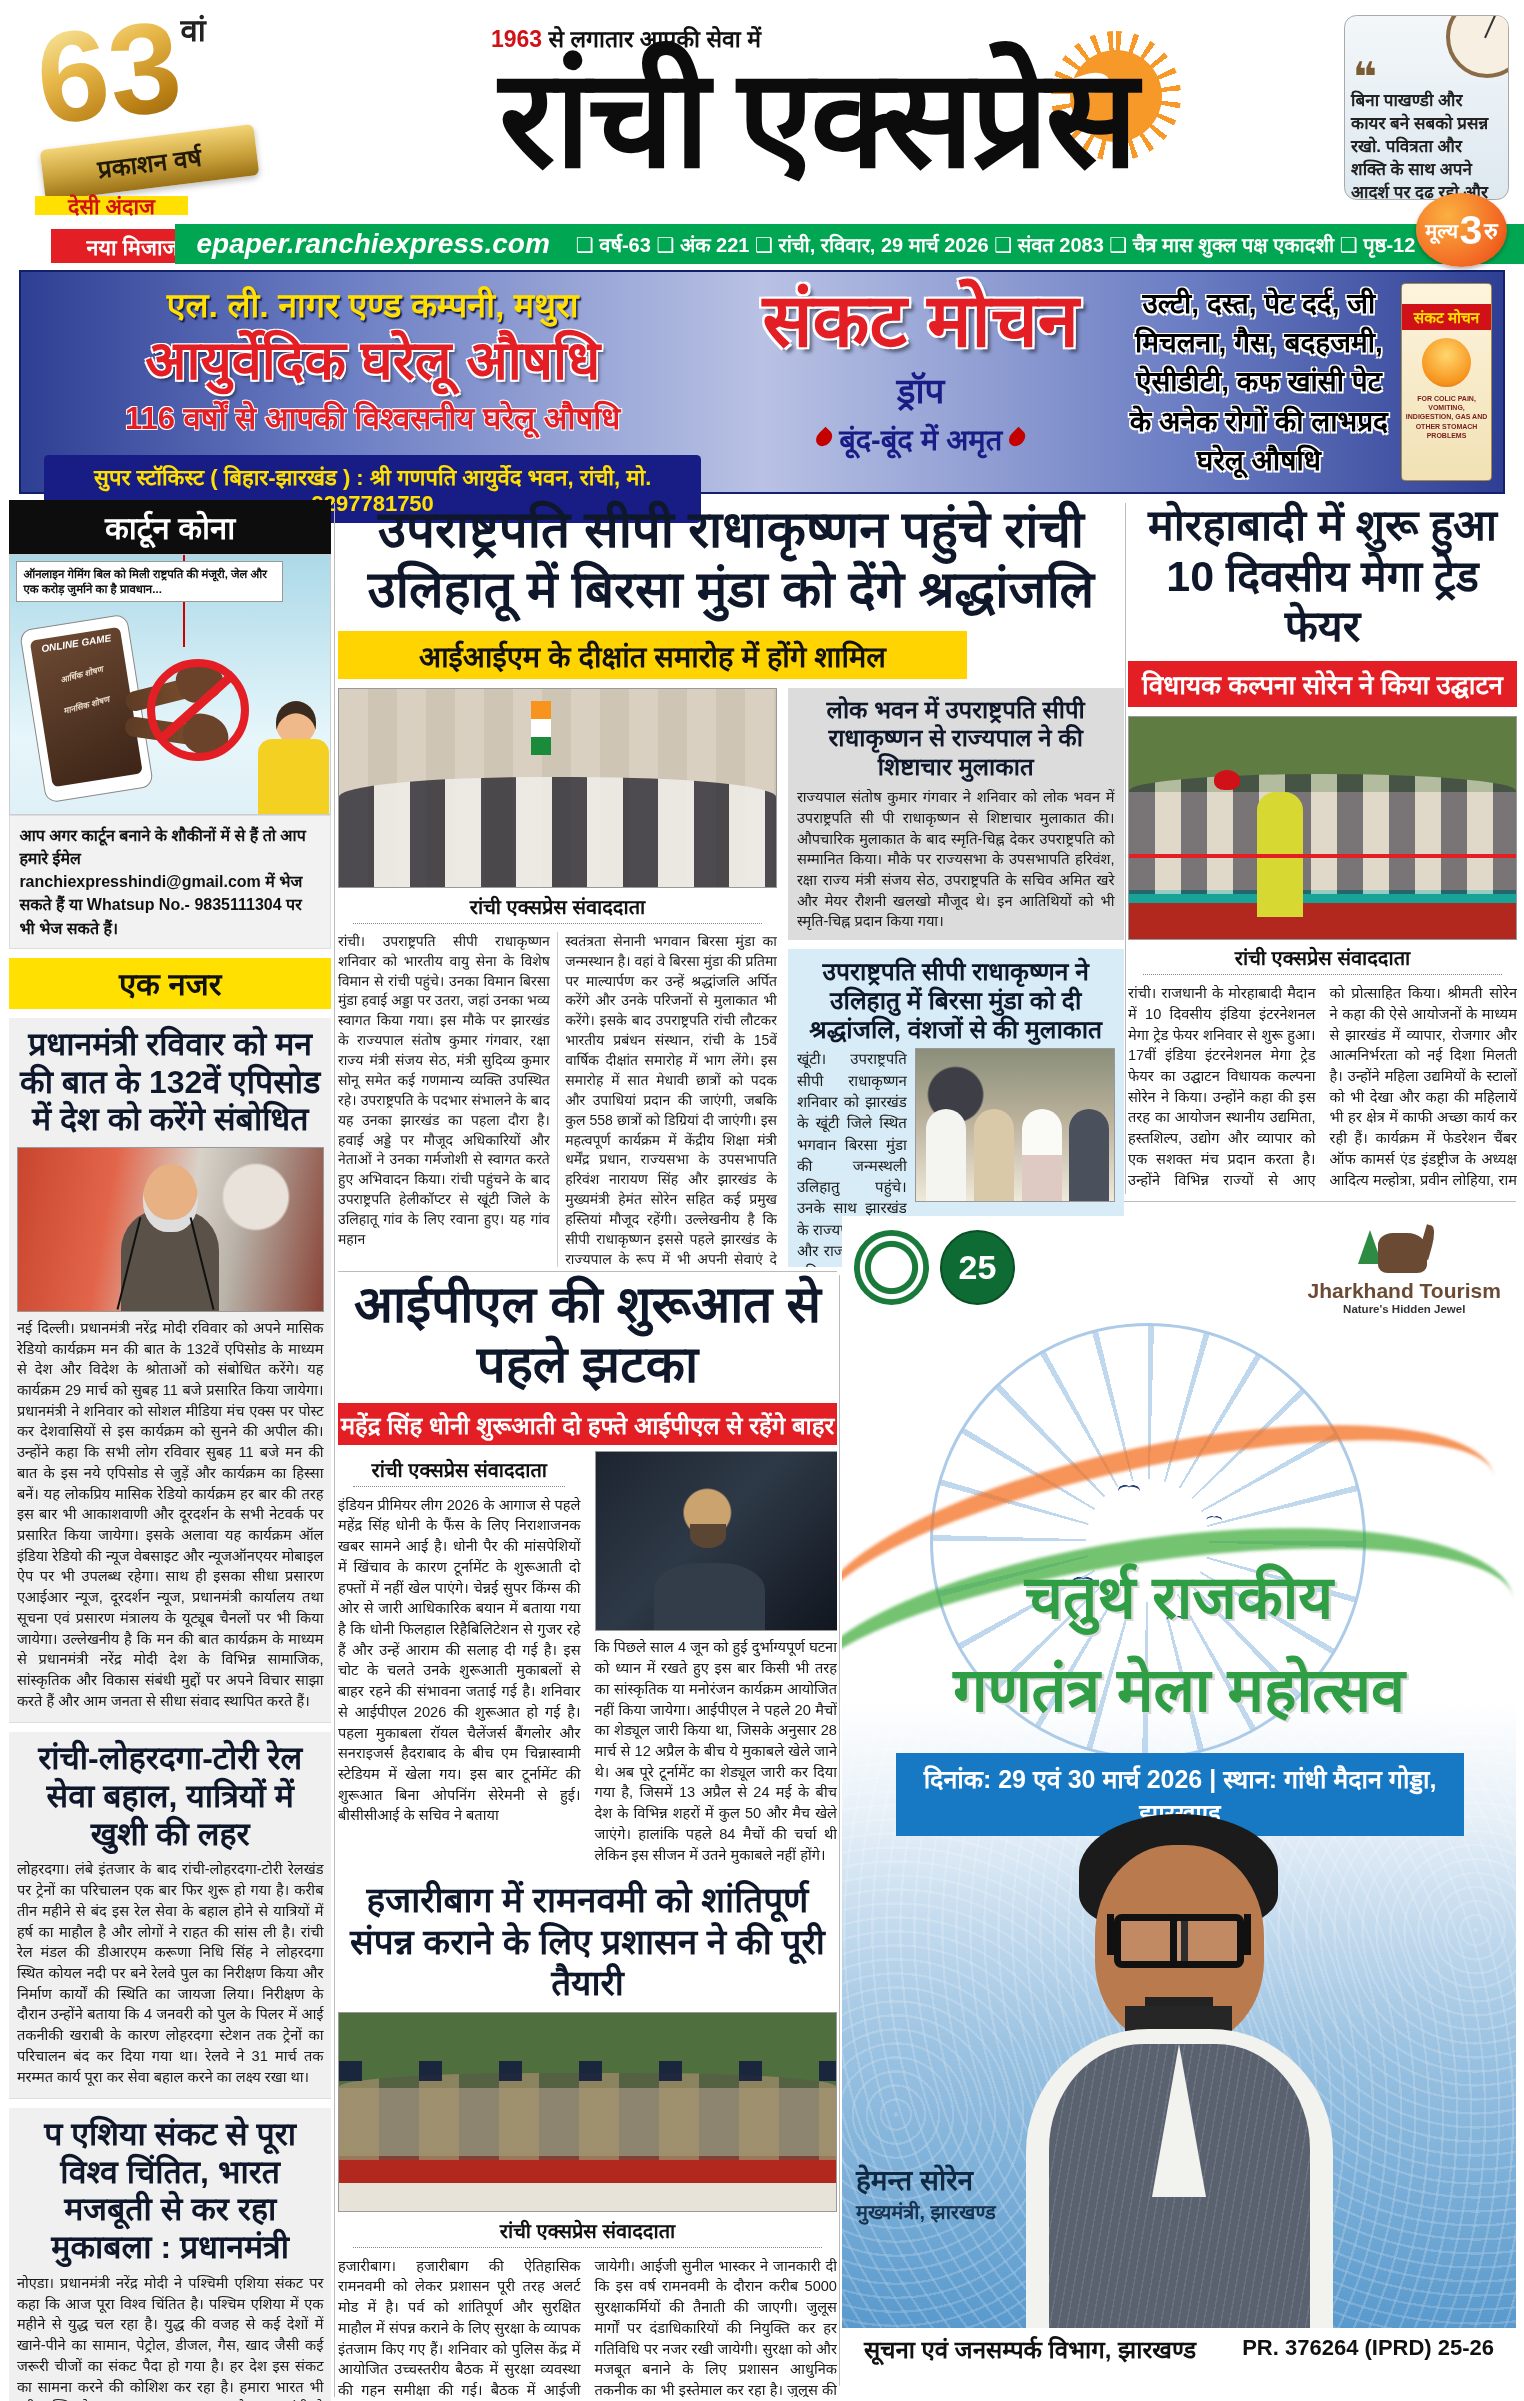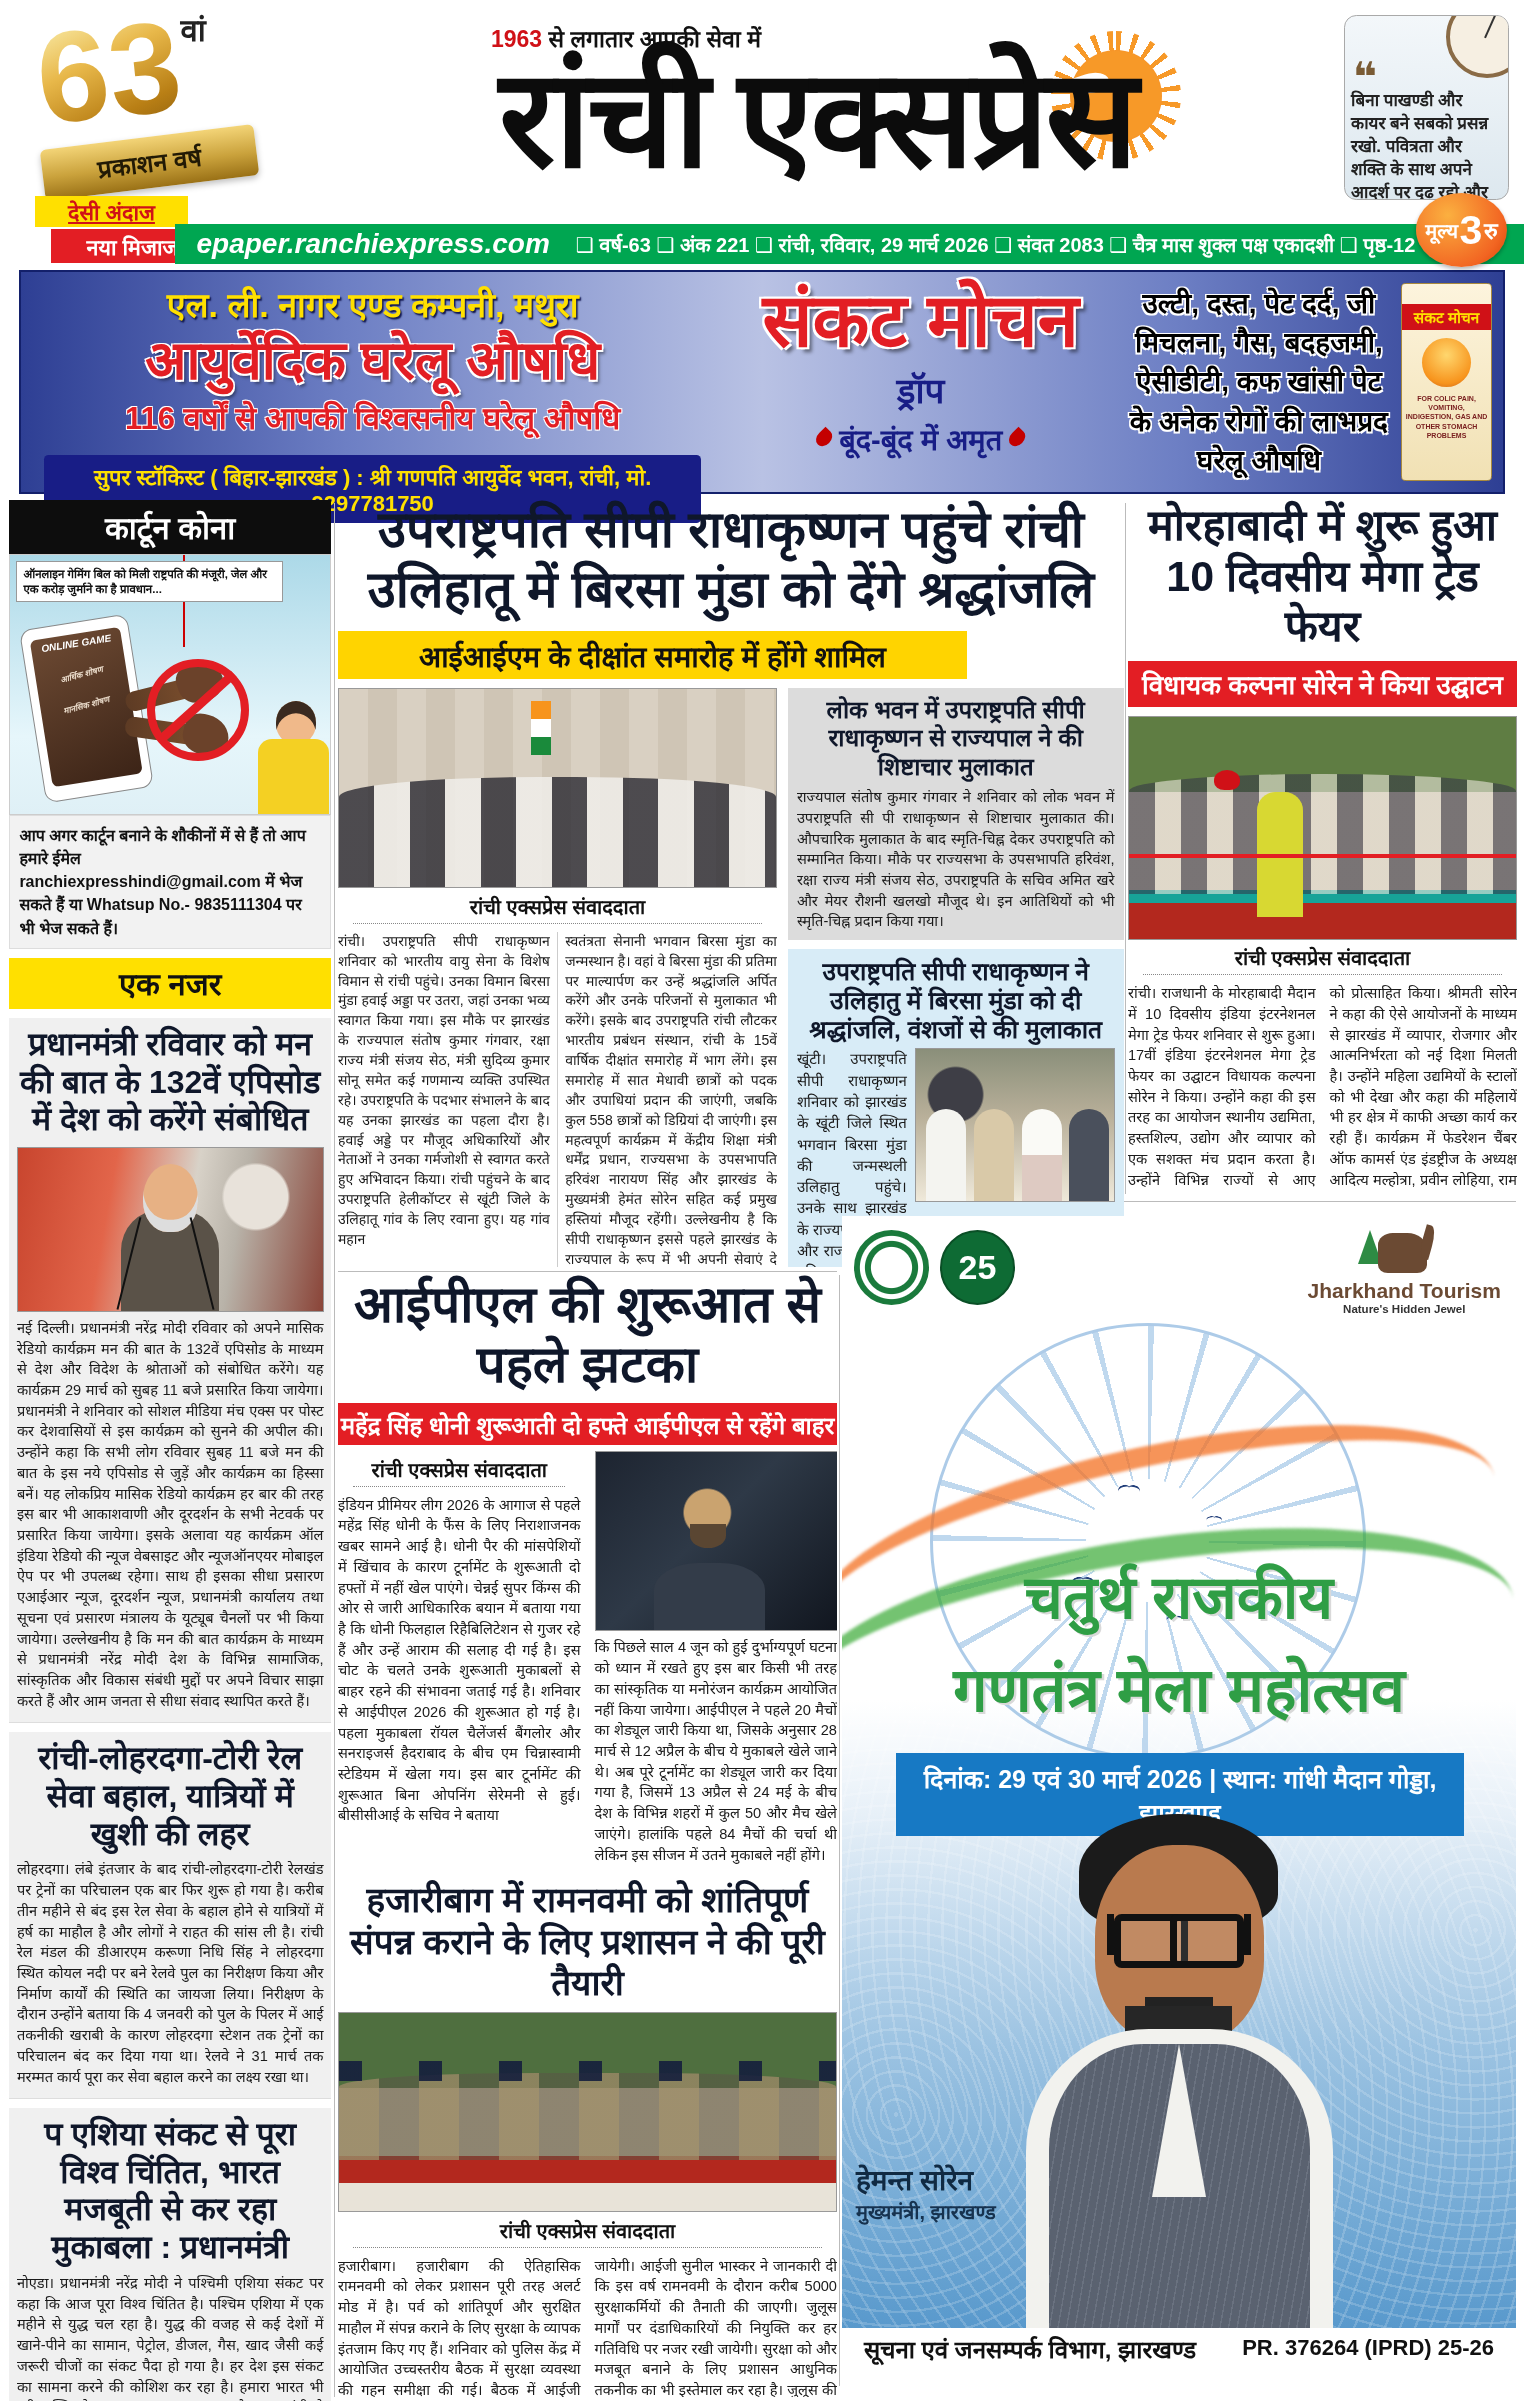--- a/index.html
+++ b/index.html
@@ -11,22 +11,22 @@
   #badge63{position:absolute;left:37px;top:7.7px;width:230px;height:192px;}
   .badge-num{font-size:129px;font-weight:900;line-height:1;
     background:linear-gradient(160deg,#f8e7a0 10%,#e8b84a 40%,#b97f15 75%,#8a5d0d);
     -webkit-background-clip:text;background-clip:text;color:transparent;
     text-shadow:none;transform:rotate(-6deg);display:inline-block;}
   .badge-vaan{font-size:31px;font-weight:800;color:#222;vertical-align:top;}
   .badge-ribbon{position:absolute;left:4.6px;top:129px;width:215px;height:51px;
     background:linear-gradient(180deg,#f3d477,#caa23c 55%,#9a7116);
     transform:rotate(-7deg);border-radius:6.1px;display:flex;align-items:center;justify-content:center;
     font-size:24.6px;font-weight:800;color:#221a05;box-shadow:0 3.1px 6.1px rgba(0,0,0,.25);}
-  #tagYellow{position:absolute;left:35px;top:196px;width:153px;height:31px;background:#ffe000;
-    color:#d01117;font-size:21.5px;font-weight:800;display:flex;align-items:center;justify-content:center;text-decoration:underline;}
+  #tagYellow{position:absolute;left:35px;top:196px;width:153px;height:19px;background:#ffe000;
+    color:#d01117;font-size:21.5px;font-weight:800;display:flex;align-items:center;justify-content:center;}
   #tagRed{position:absolute;left:51px;top:229px;width:163px;height:34px;background:#e31e24;
     color:#fff;font-size:21.5px;font-weight:800;display:flex;align-items:center;justify-content:center;}
   #mastTagline{position:absolute;left:491px;top:21.5px;width:537px;font-size:23px;font-weight:700;color:#111;}
   #mastTagline .yr{color:#d01117;}
   #sunLogo{position:absolute;left:1051px;top:31px;width:130px;height:130px;border-radius:50%;
     background:repeating-conic-gradient(#f7941d 0 5deg,rgba(247,148,29,0) 5deg 16deg);opacity:.95;}
   #sunLogo::after{content:"";position:absolute;left:19px;top:19px;width:92px;height:92px;border-radius:50%;
     background:radial-gradient(circle,#f7941d 68%,#f05a22 100%);}
   #sunLogo .leaf{position:absolute;left:23px;top:42px;width:35px;height:20px;background:#fff;
     border-radius:0 60% 0 60%;transform:rotate(-18deg);z-index:2;}

